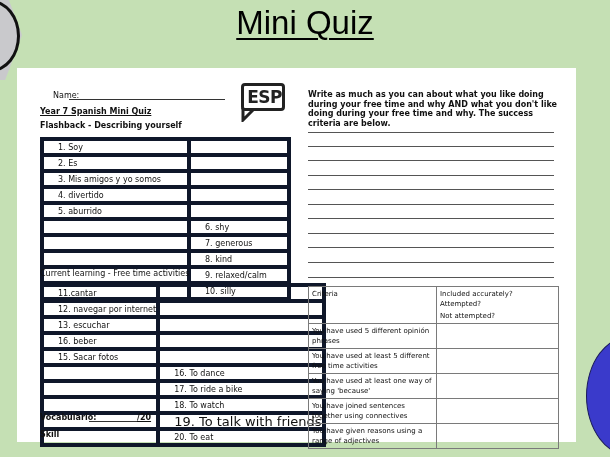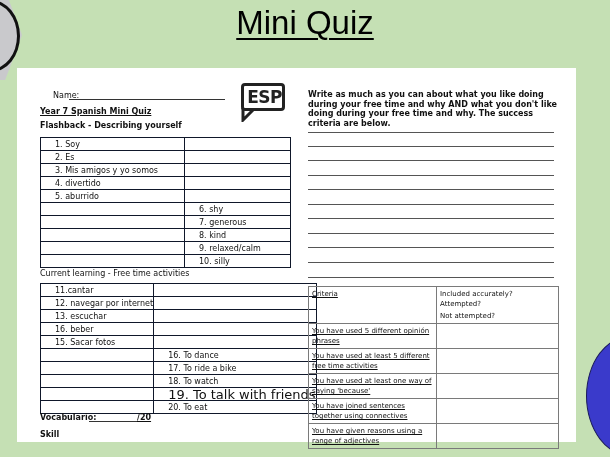--- a/index.html
+++ b/index.html
@@ -37,21 +37,21 @@
   .esp {
     left: 224px; top: 15px; width: 44px; height: 28px;
     border: 3px solid #222; border-radius: 4px; box-sizing: border-box;
     font-family: "DejaVu Sans", sans-serif; font-weight: bold; font-size: 17px;
     line-height: 22px; text-align: right; color: #222; letter-spacing: -0.5px;
   }
   table.grid {
     position: absolute; border-collapse: collapse; font-size: 8px;
   }
   table.grid td {
-    border: 1px solid #0f172a; height: 12px; padding: 0 0 0 4px;
+    border: 4px solid #0f172a; height: 12px; padding: 0 0 0 4px;
     line-height: 11px; white-space: nowrap; overflow: hidden;
   }
   table.grid td.num { padding-left: 14px; }
   .t1 { left: 23px; top: 69px; width: 251px; }
   .t1 td.c1 { width: 129px; }
   .t2 { left: 23px; top: 215px; width: 250px; }
   .t2 td.c1 { width: 133px; }
   .current { left: 23px; top: 201px; }
   .vocab { left: 23px; top: 345px; font-weight: bold; }
   .vocab-line { left: 72px; top: 353px; width: 48px; border-bottom: 1px solid #333; }
@@ -61,21 +61,21 @@
     left: 291px; top: 22px; width: 260px; font-size: 8px; line-height: 9.5px; font-weight: bold;
   }
   .write-line { left: 291px; width: 246px; border-bottom: 1px solid #555; height: 0; }
   table.crit {
     position: absolute; left: 291px; top: 218px; width: 251px;
     border-collapse: collapse; font-size: 7px;
   }
   table.crit td {
     border: 1px solid #7a7a7a; padding: 2px 3px; line-height: 10px; vertical-align: top;
   }
-  table.crit td.ca { width: 121px; text-decoration: underline; }
+  table.crit td.ca { width: 121px; }
   .blue-circle {
     position: absolute; left: 586px; top: 335px; width: 90px; height: 120px;
     background: #3a3acb; border: 1px solid #1a1a5a; border-radius: 50%;
   }
 </style>
 </head>
 <body>
 
 <div class="left-hex"></div>
 <div class="left-ring"></div>

